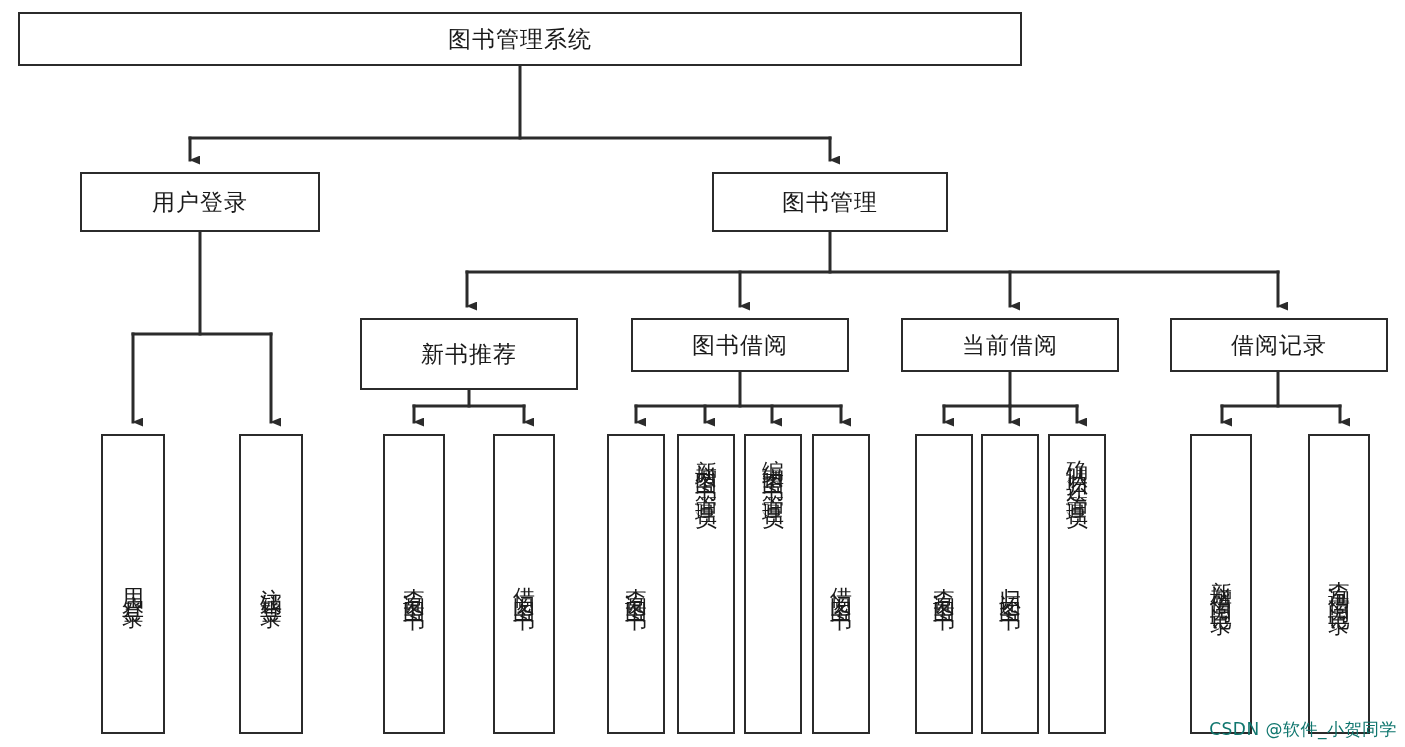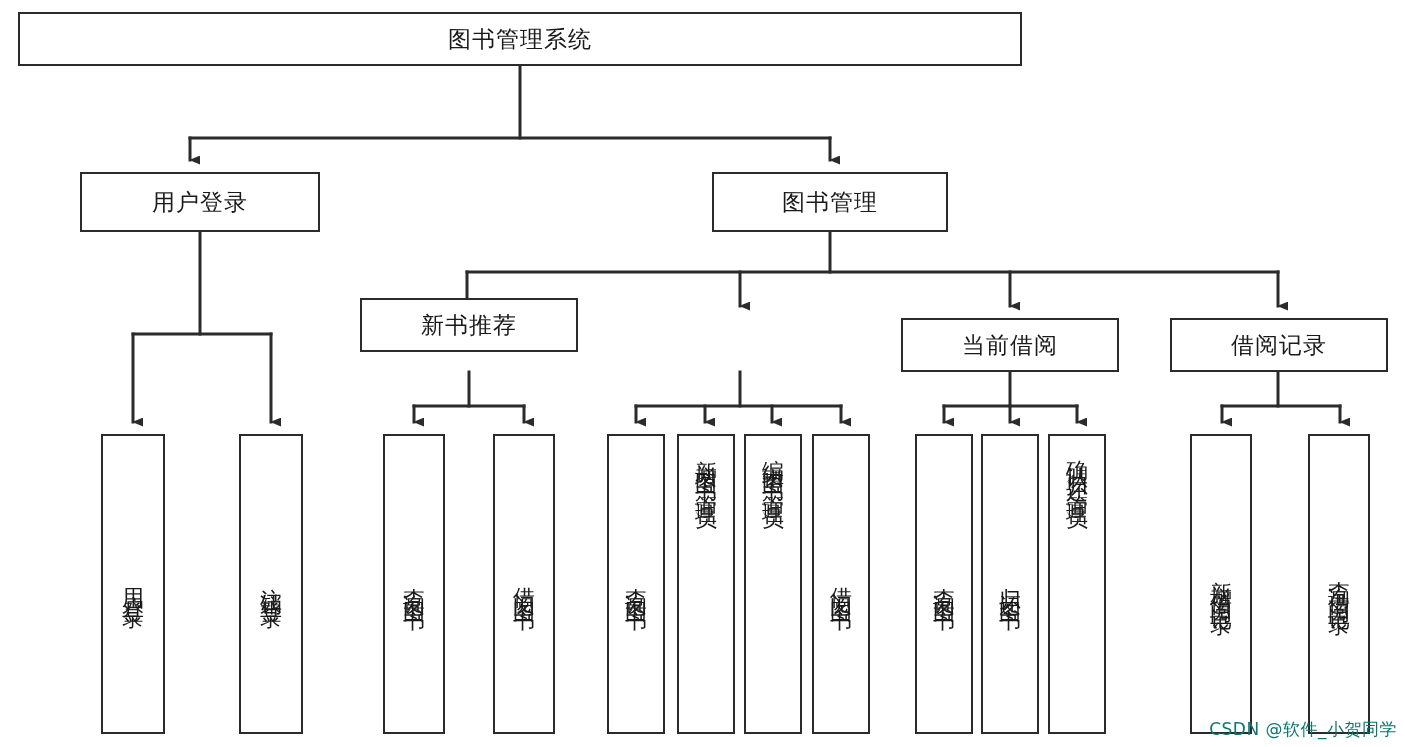--- a/index.html
+++ b/index.html
@@ -126,24 +126,27 @@
   </div>
 
   <div class="node h-node" style="left:80px;top:172px;width:240px;height:60px;">
     <span class="lbl">用户登录</span>
   </div>
 
   <div class="node h-node" style="left:712px;top:172px;width:236px;height:60px;">
     <span class="lbl">图书管理</span>
   </div>
 
-  <div class="node h-node" style="left:360px;top:298px;width:218px;height:54px;">
+  <div class="node h-node" style="left:360px;top:318px;width:218px;height:72px;">
     <span class="lbl">新书推荐</span>
   </div>
 
+  <div class="node h-node" style="left:631px;top:318px;width:218px;height:54px;">
+    <span class="lbl">图书借阅</span>
+  </div>
 
   <div class="node h-node" style="left:1170px;top:318px;width:218px;height:54px;">
     <span class="lbl">借阅记录</span>
   </div>
 
   <div class="node h-node" style="left:901px;top:318px;width:218px;height:54px;">
     <span class="lbl">当前借阅</span>
   </div>
 
   <div class="node v-node" style="left:101px;top:434px;width:64px;height:300px;">

